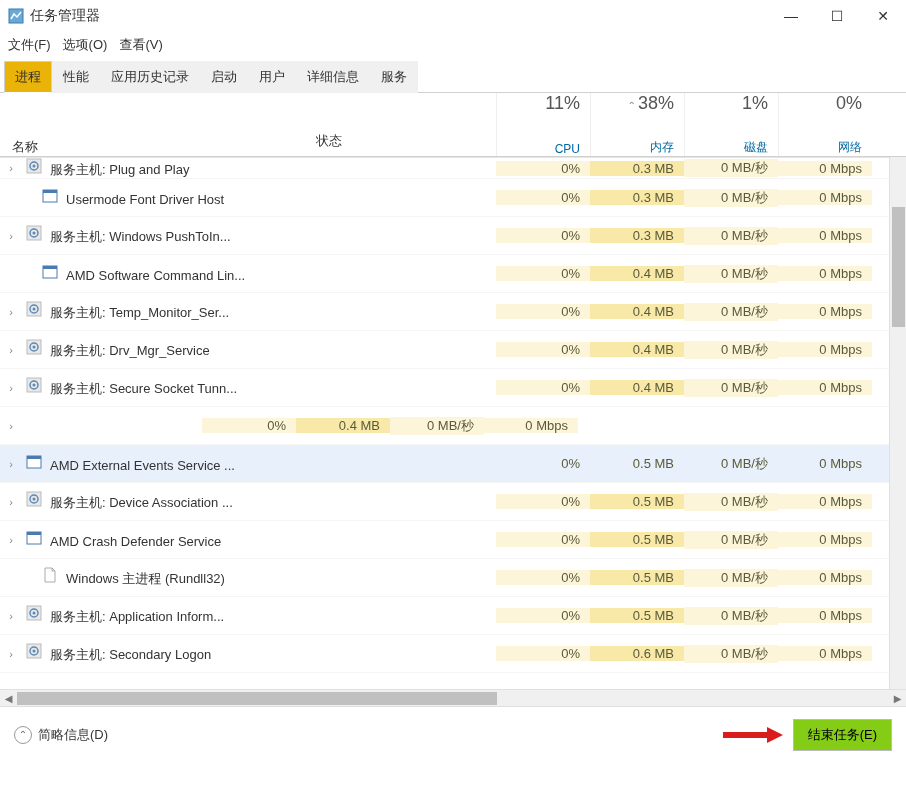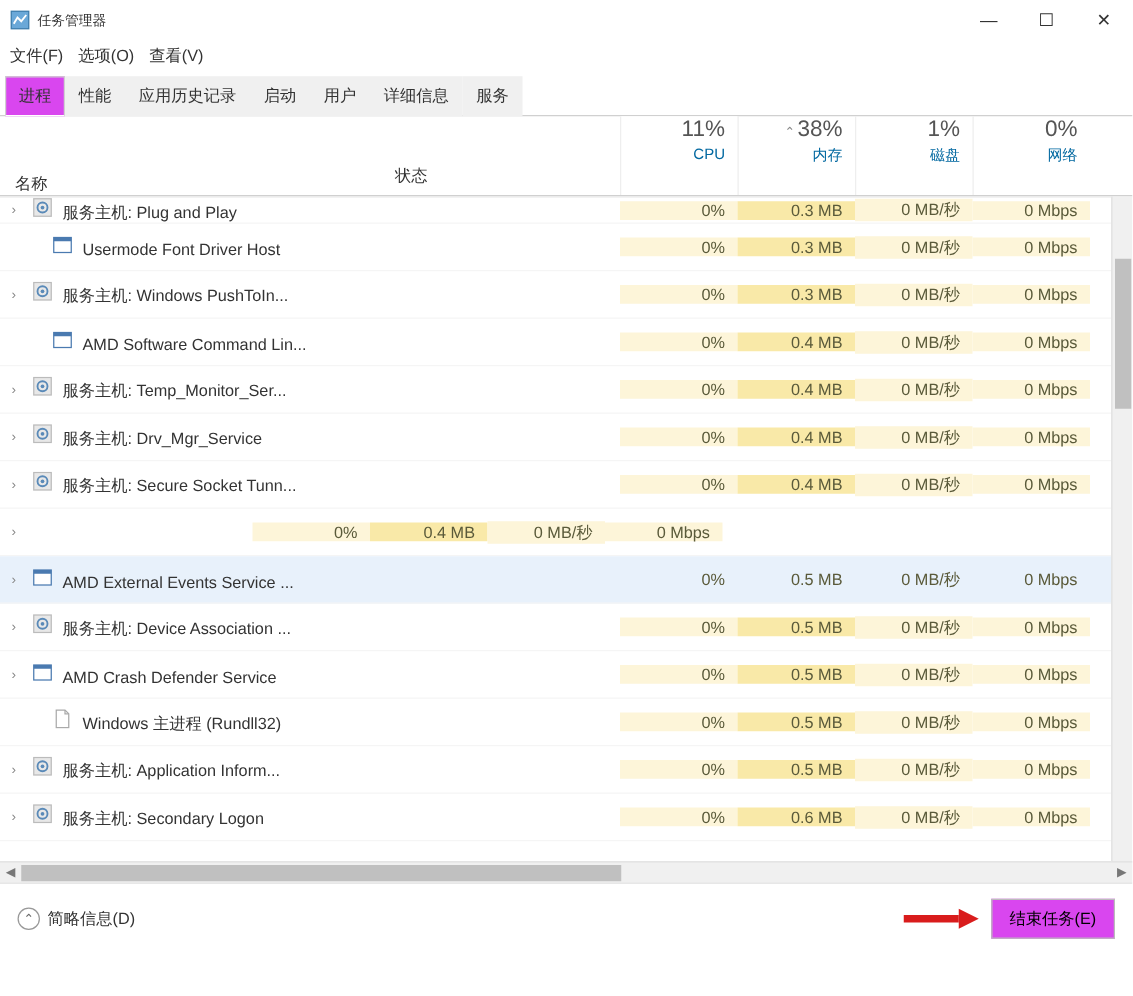--- a/index.html
+++ b/index.html
@@ -18,21 +18,21 @@
       height: 32px;
       padding-left: 8px;
     }
     .titlebar .app-icon {
       width: 16px; height: 16px;
       margin-right: 6px;
       display: inline-flex;
     }
     .titlebar .title {
       flex: 1;
-      font-size: 11px;
+      font-size: 14px;
     }
     .win-controls {
       display: flex;
     }
     .win-controls div {
       width: 46px; height: 32px;
       display: flex; align-items: center; justify-content: center;
       font-size: 14px;
       font-family: "Segoe UI Symbol", sans-serif;
     }
@@ -52,39 +52,39 @@
       padding: 6px 10px;
       font-size: 13px;
       border: 1px solid transparent;
       border-bottom: none;
       position: relative;
       top: 1px;
       background: #f0f0f0;
       margin-right: 0;
     }
     .tab.active {
-      background: #d946ef;
+      background: #eab308;
       border-color: #d0d0d0;
       border-bottom: 1px solid #fff;
     }
     .header-row {
       display: flex;
       height: 64px;
       border-bottom: 1px solid #d0d0d0;
       align-items: stretch;
     }
     .col-name { width: 316px; padding-left: 12px; display: flex; align-items: flex-end; padding-bottom: 0; }
     .col-status { width: 180px; display: flex; align-items: flex-end; padding-bottom: 6px; }
     .col-metric {
       width: 94px;
       border-left: 1px solid #eee;
       display: flex;
       flex-direction: column;
       align-items: flex-end;
-      justify-content: flex-start;
+      justify-content: space-between;
       padding-right: 10px;
     }
     .col-metric .pct { font-size: 18px; color: #555; }
     .col-metric .lbl { font-size: 12px; color: #0369a1; margin-top: 2px; }
     .col-cpu { background: #fff; }
     .sort-indicator { font-size: 10px; color: #888; margin-right: 2px; }
     .process-list {
       height: 532px;
       overflow: hidden;
       position: relative;
@@ -194,21 +194,21 @@
     .red-arrow::after {
       content: "";
       position: absolute;
       right: 0; top: 0;
       width: 0; height: 0;
       border-top: 8px solid transparent;
       border-bottom: 8px solid transparent;
       border-left: 16px solid #d91c1c;
     }
     .end-task-btn {
-      background: #d946ef;
+      background: #84cc16;
       border: 1px solid #bbb;
       padding: 6px 14px;
       font-size: 13px;
       font-family: inherit;
     }
     svg { display: block; }
   </style>
 </head>
 <body>
 

